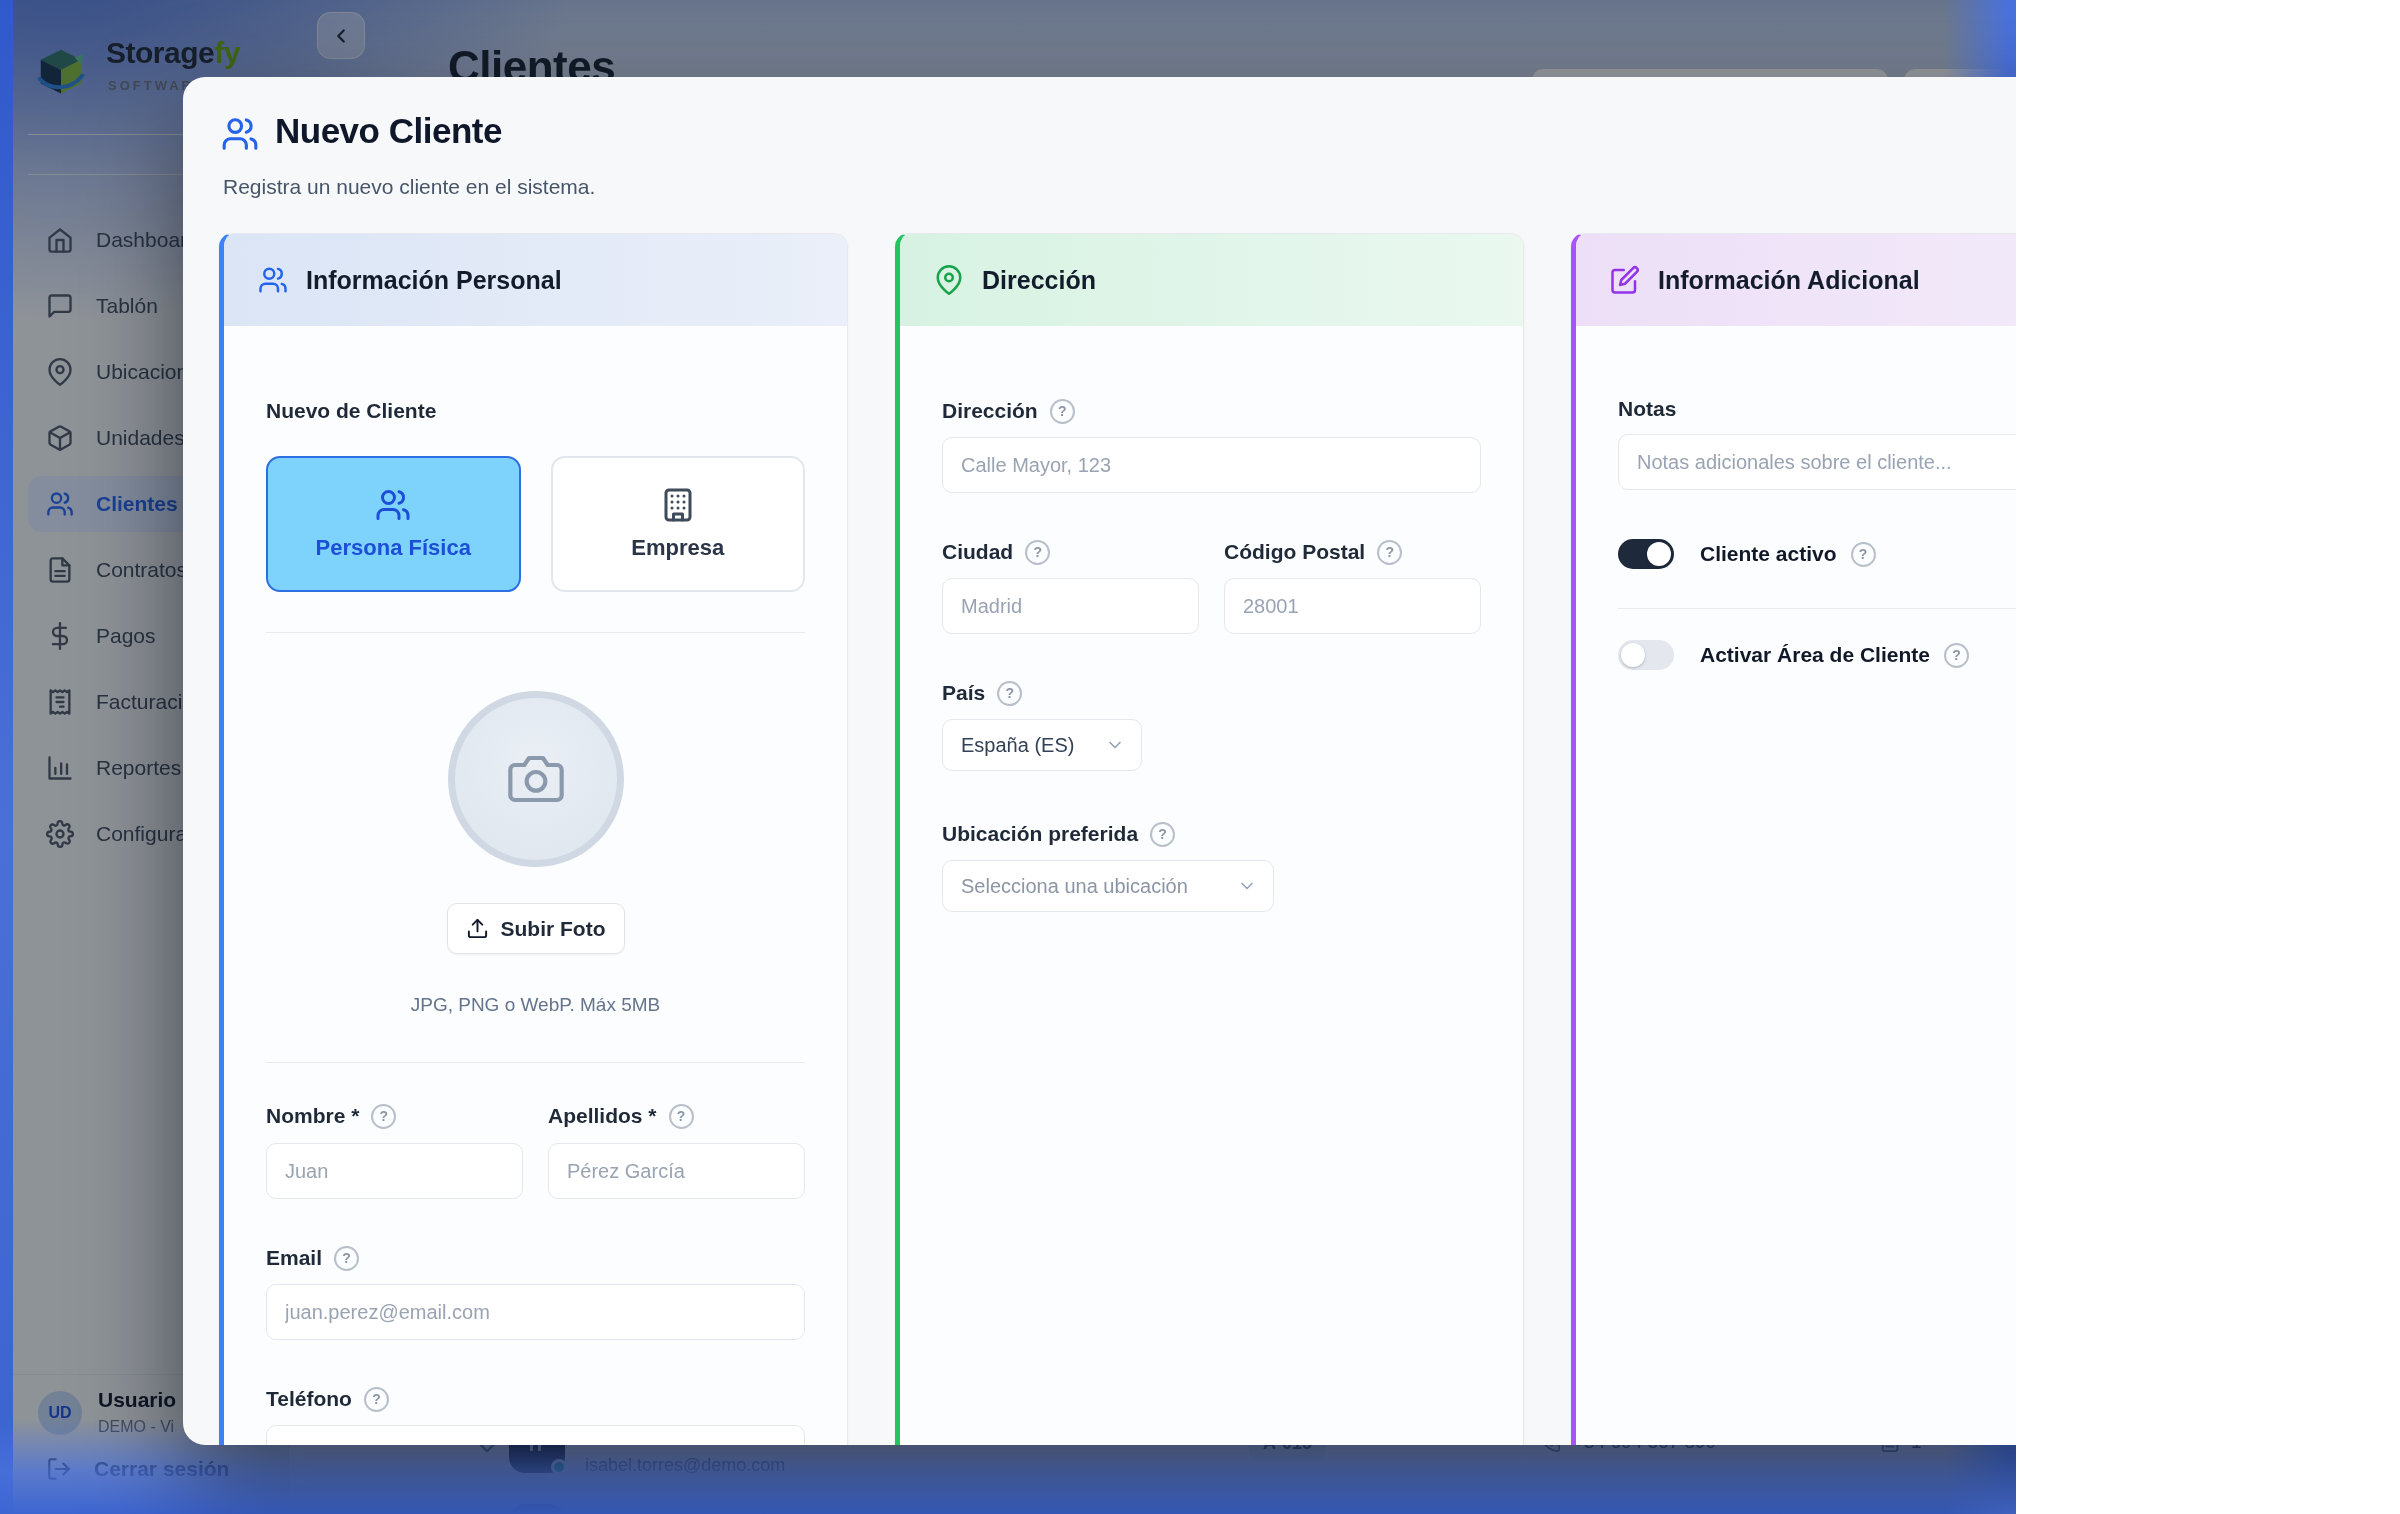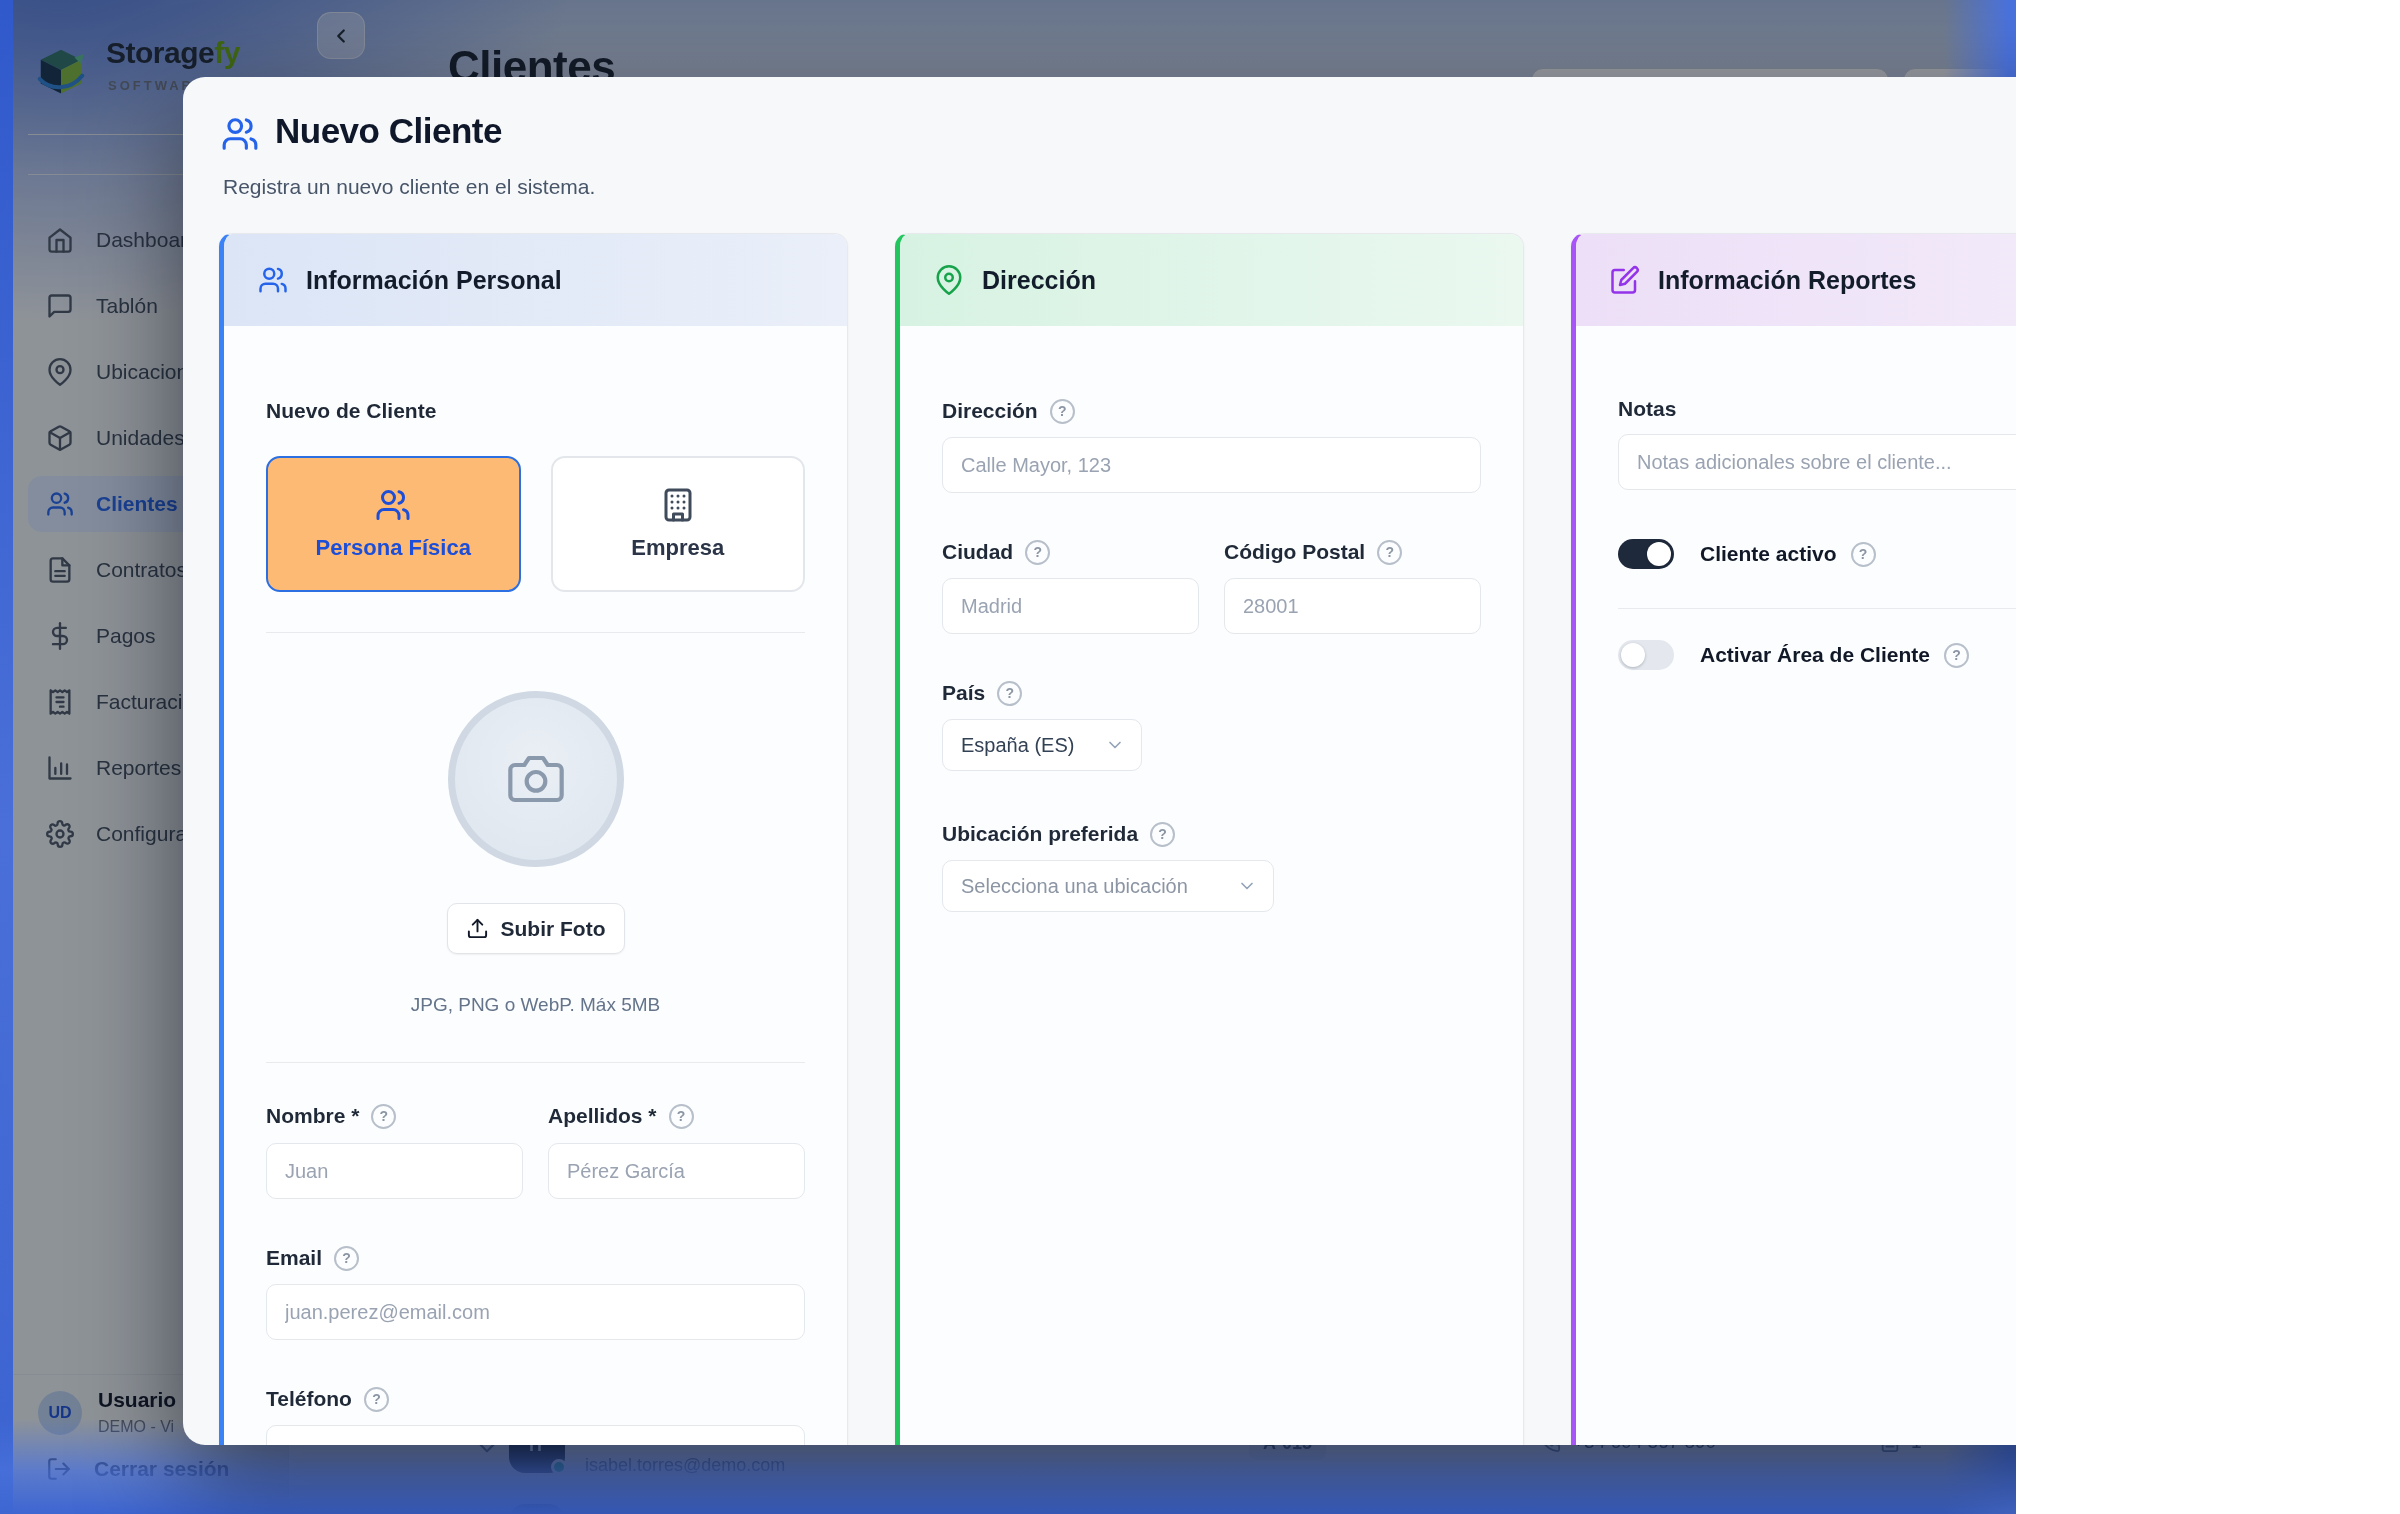--- a/index.html
+++ b/index.html
@@ -122,21 +122,21 @@
   .t-input { width:100%; height:56px; border:1.5px solid #e4e7ec; border-radius:10px; background:#fff;
              padding:0 18px; font-size:20px; color:#334155; font-family:"Liberation Sans",sans-serif; outline:none; }
   .t-input::placeholder { color:#9aa3b2; }
   .hr { height:1px; background:#e8eaee; }
 
   .type-grid { display:grid; grid-template-columns:1fr 1fr; gap:30px; margin-top:32px; }
   .type-btn { height:136px; border-radius:14px; display:flex; flex-direction:column; align-items:center;
               justify-content:center; gap:12px; cursor:pointer; background:#fff; border:2px solid #e3e7ec; }
   .type-btn .icon { width:36px; height:36px; color:#3f4a5a; }
   .type-btn span { font-size:22px; font-weight:600; color:#2b3547; }
-  .type-btn.selected { background:#fdba74; border-color:#2b6fe3; }
+  .type-btn.selected { background:#7dd3fc; border-color:#2b6fe3; }
   .type-btn.selected .icon, .type-btn.selected span { color:#1d4ed8; }
 
   .photo-circle { width:176px; height:176px; border-radius:50%; margin:58px auto 0;
                   background:radial-gradient(circle at 50% 40%,#eaeff5,#dde5ee);
                   border:7px solid #cfd8e3; display:flex; align-items:center; justify-content:center; }
   .photo-circle .icon { width:56px; height:56px; color:#8b99ad; }
   .upload-btn { margin:36px auto 0; width:178px; height:51px; border-radius:10px; background:#fff; border:1.5px solid #e1e5ea;
                 display:flex; align-items:center; justify-content:center; gap:12px; cursor:pointer;
                 font-size:21px; font-weight:600; color:#1f2937; box-shadow:0 1px 2px rgba(16,24,40,.06); }
   .upload-btn .icon { width:23px; height:23px; color:#111827; }
@@ -591,21 +591,21 @@
         </div>
       </section>
 
       <section class="col col-purple">
         <div class="col-band band-purple">
           <span class="icon ic-purple">
               <svg viewBox="0 0 24 24" fill="none" stroke="currentColor" stroke-width="2" stroke-linecap="round" stroke-linejoin="round">
                 <use href="#i-edit"></use>
               </svg>
             </span>
-          <h3>Información Reportes</h3>
+          <h3>Información Adicional</h3>
         </div>
         <div class="col-body">
           <div class="fld-label mt70">
               <span>Notas</span>
             </div>
           <input class="t-input mt12" placeholder="Notas adicionales sobre el cliente..." style="">
 
           <div class="toggle-row mt36">
             <div class="toggle on">
                 <div class="knob"></div>

